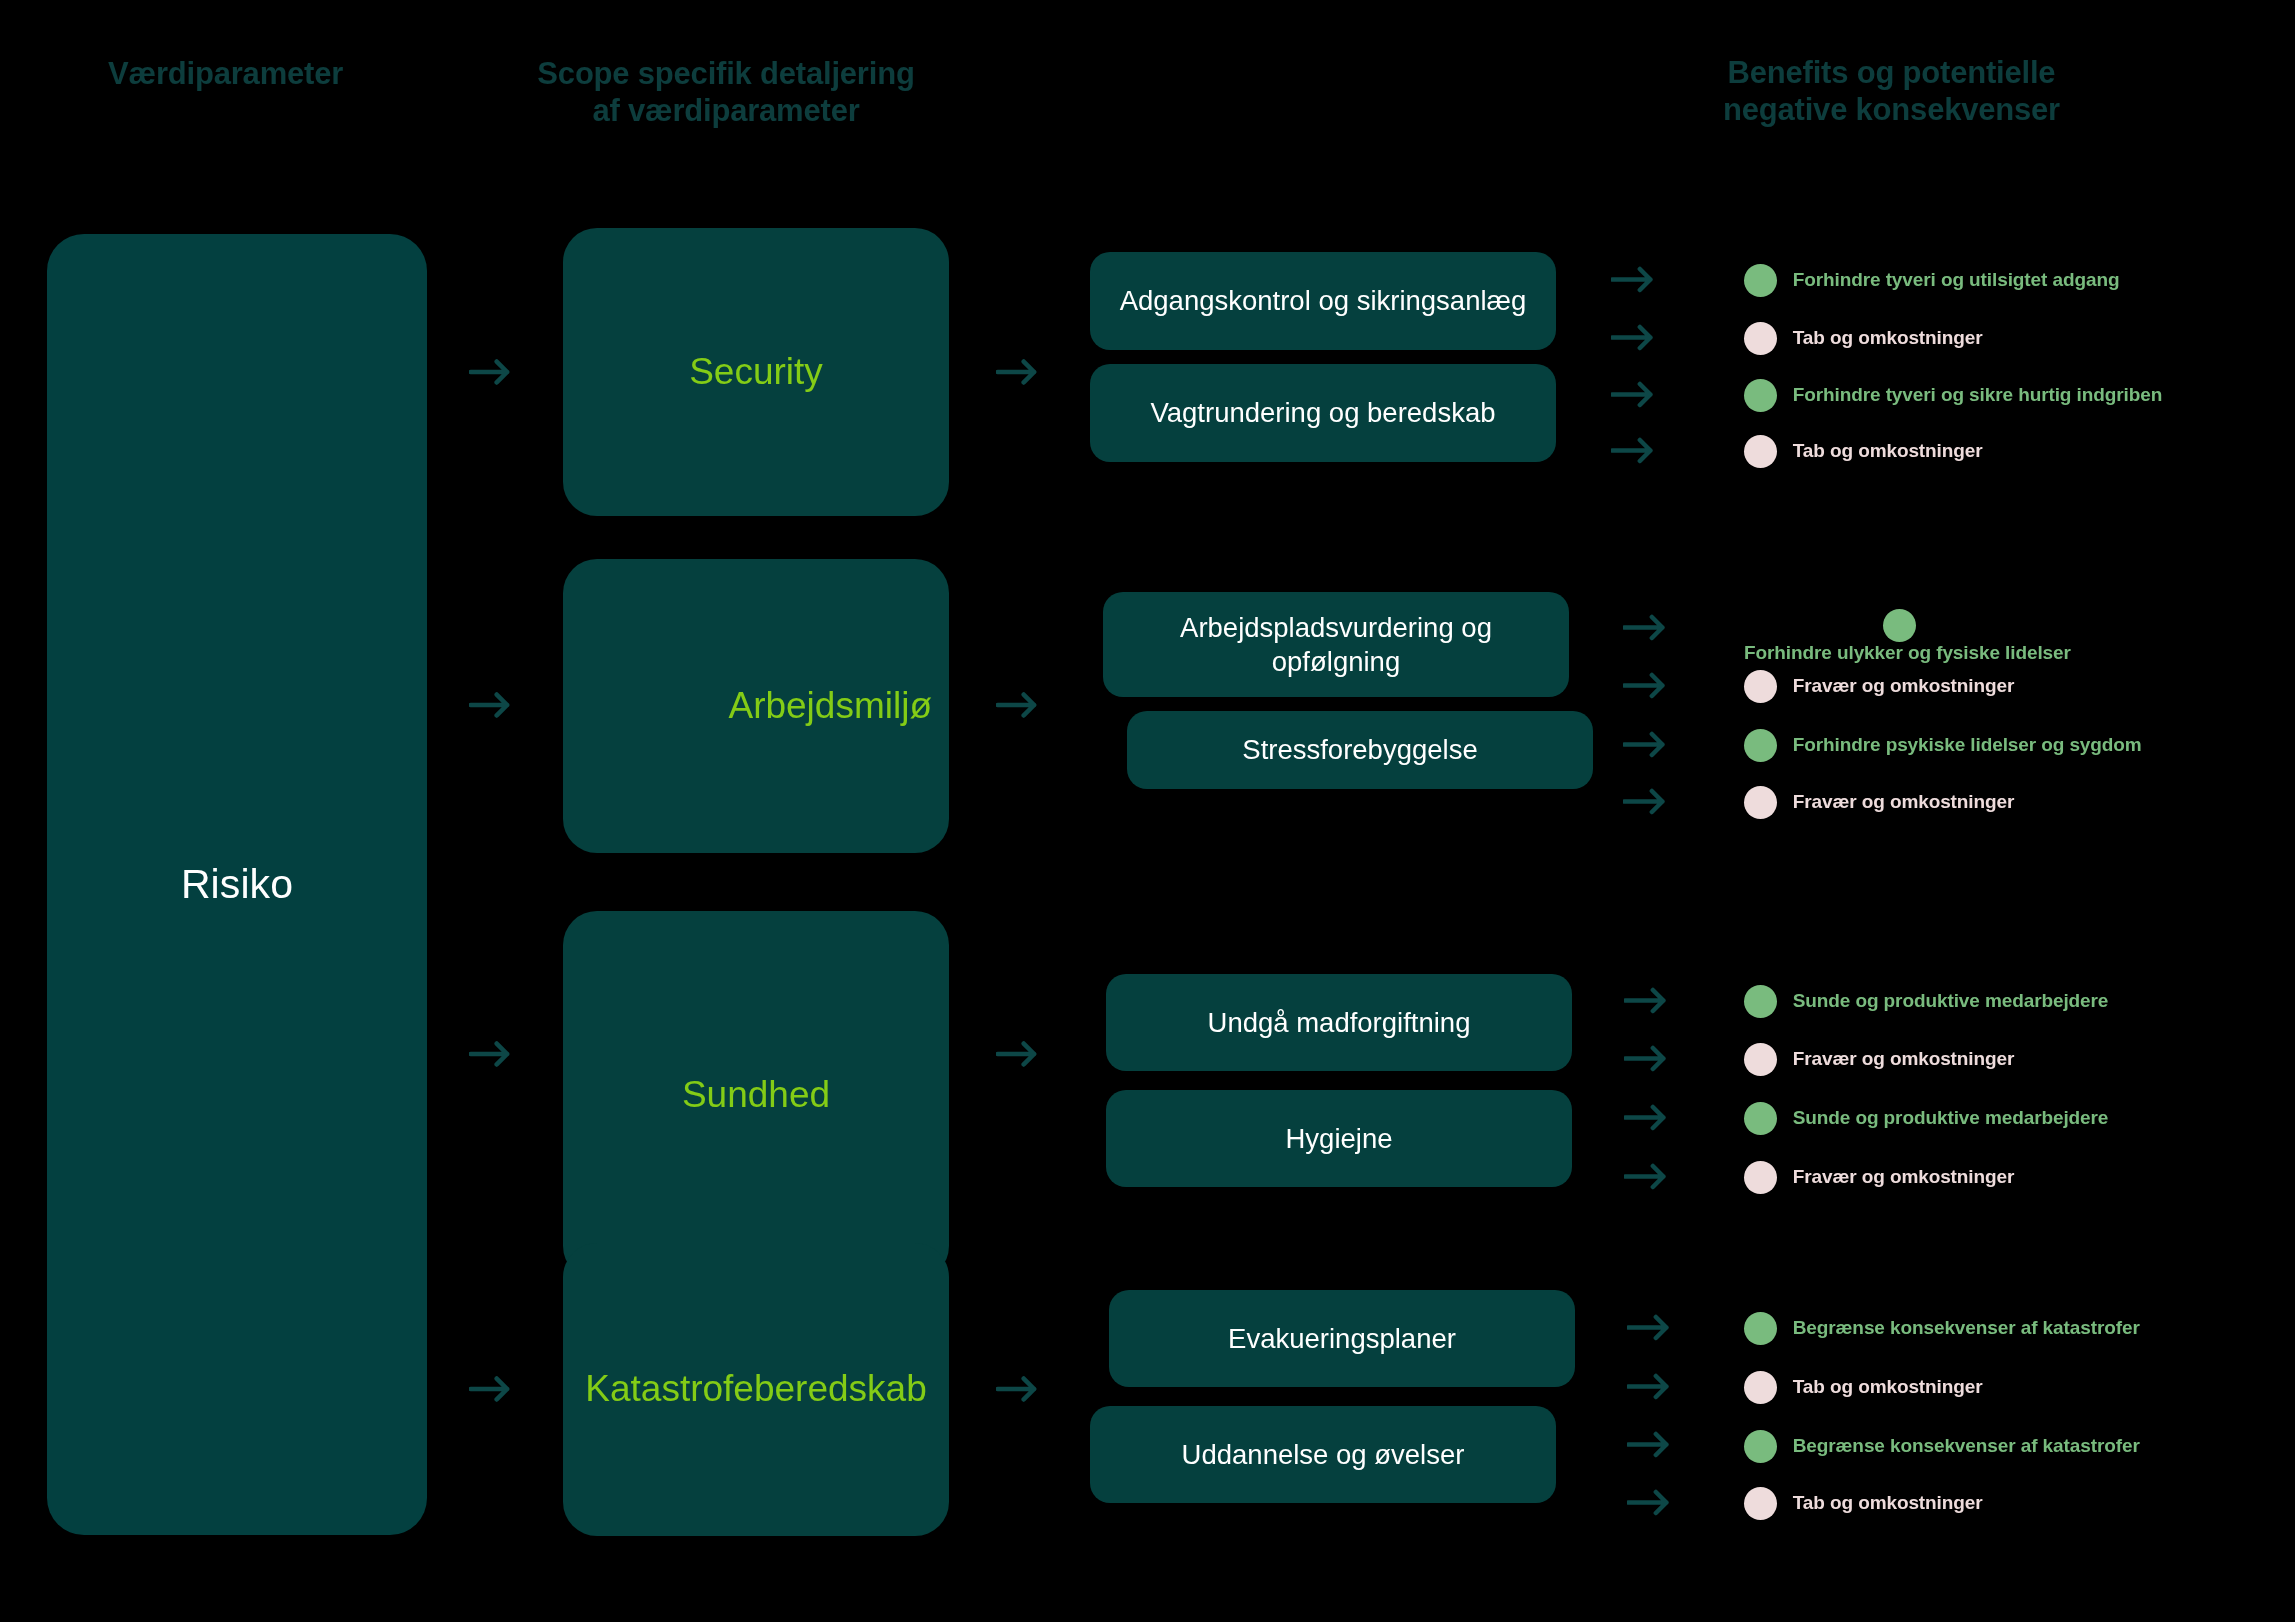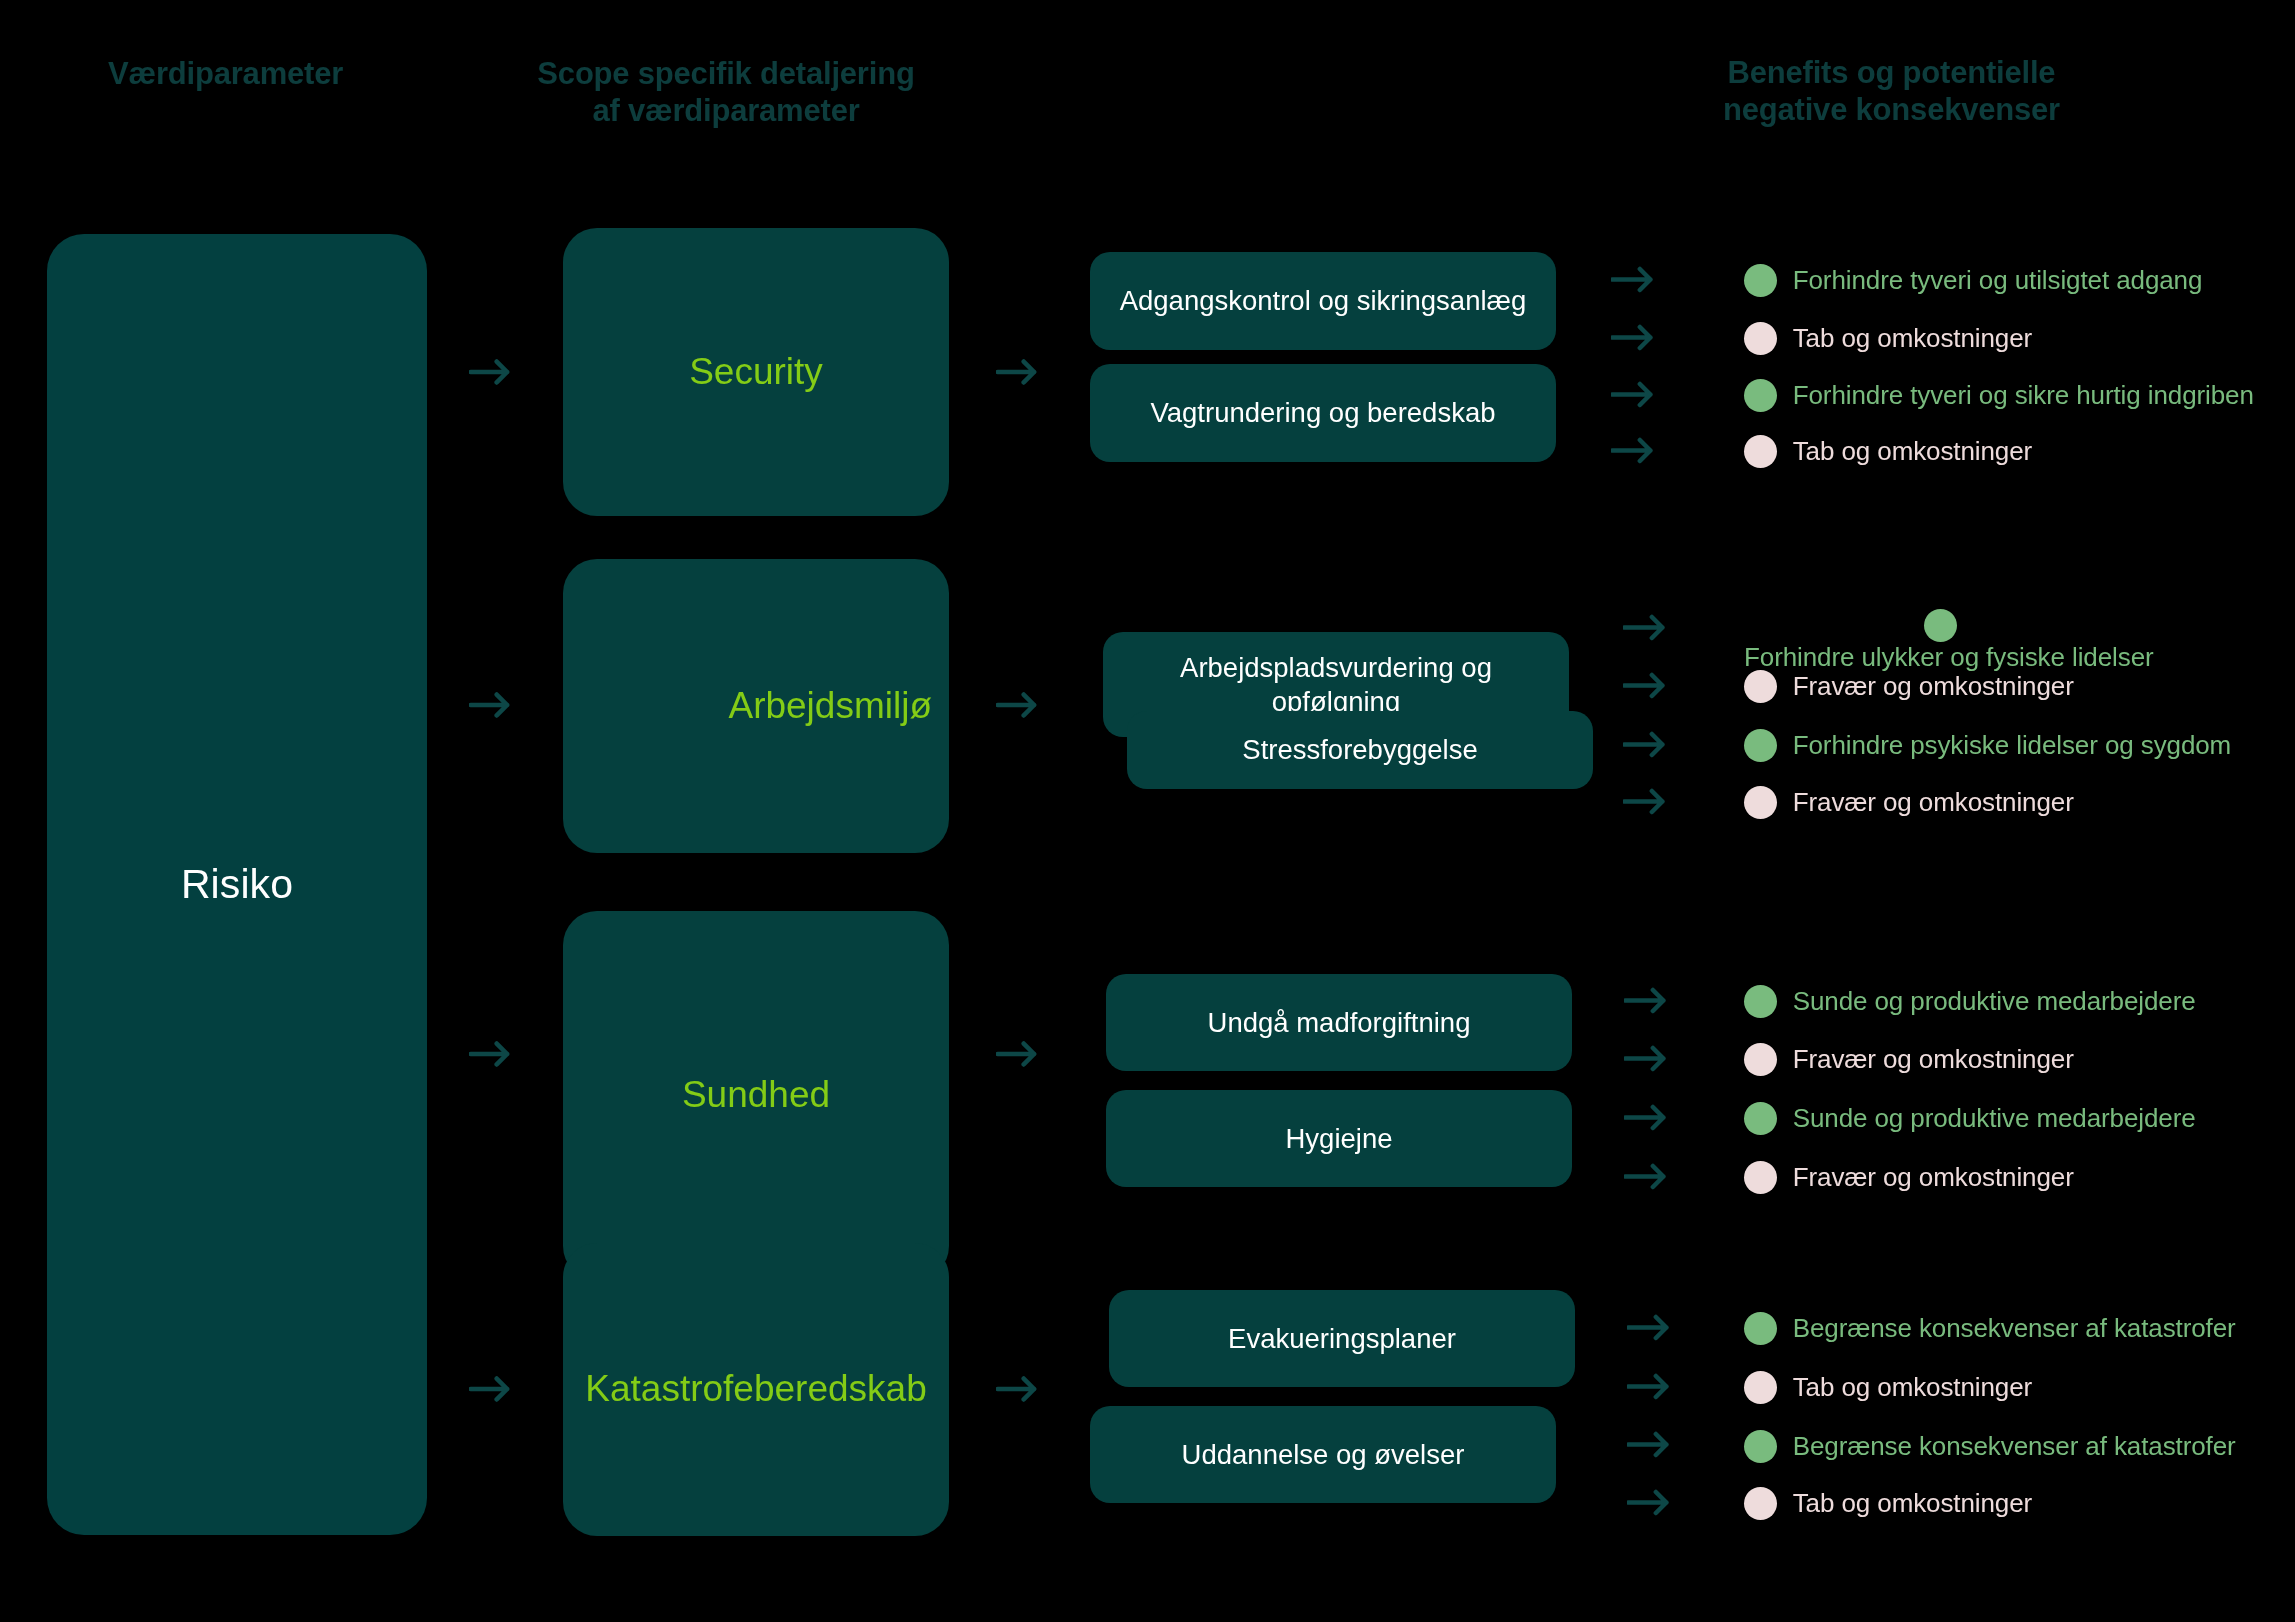--- a/index.html
+++ b/index.html
@@ -111,22 +111,22 @@
   .benefit-dot {
     width: 33px;
     height: 33px;
     border-radius: 50%;
     flex: 0 0 auto;
     margin-right: 15.7px;
   }
   .benefit-dot.positive { background: #79bb7e; }
   .benefit-dot.negative { background: #eedcdc; }
   .benefit-text {
-    font-size: 26px;
-    font-weight: normal;
+    font-size: 19px;
+    font-weight: bold;
     white-space: nowrap;
     letter-spacing: -0.1px;
   }
   .benefit-text.positive { color: #79bb7e; }
   .benefit-text.negative { color: #eedcdc; }
 </style>
 </head>
 <body>
 
 <div id="canvas">
@@ -201,21 +201,21 @@
         </svg>
       </span>
       <div class="scope-box" style="top:559px; height:294px;justify-content:flex-end;">
         <span class="box-label">Arbejdsmiljø</span>
       </div>
       <span class="arrow" style="left:996px; top:688px;">
         <svg width="41" height="34" viewBox="0 0 62 52">
           <path d="M2 26 H58 M42 10 L58 26 L42 42" fill="none" stroke="#0d4747" stroke-width="7" stroke-linecap="round" stroke-linejoin="round"></path>
         </svg>
       </span>
-      <div class="lever-box" style="left:1103px; width:466px; top:592px; height:105px;margin-top:40px;">
+      <div class="lever-box" style="left:1103px; width:466px; top:592px; height:105px;">
         <span class="box-label">Arbejdspladsvurdering og opfølgning</span>
       </div>
       <div class="lever-box" style="left:1103px; width:466px; top:711px; height:78px;margin-left:24px;">
         <span class="box-label">Stressforebyggelse</span>
       </div>
       <span class="arrow" style="left:1623px; top:611px;">
         <svg width="42" height="33" viewBox="0 0 64 50">
           <path d="M2 25 H60 M44 9 L60 25 L44 41" fill="none" stroke="#0d4747" stroke-width="7" stroke-linecap="round" stroke-linejoin="round"></path>
         </svg>
       </span>

